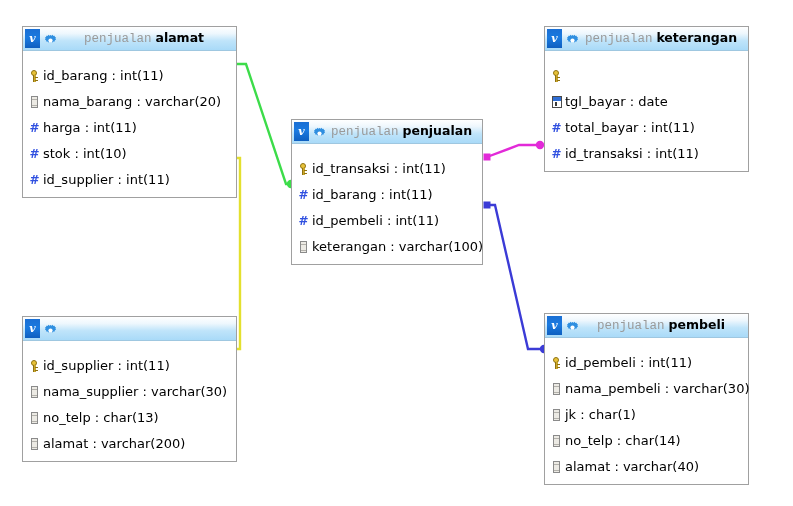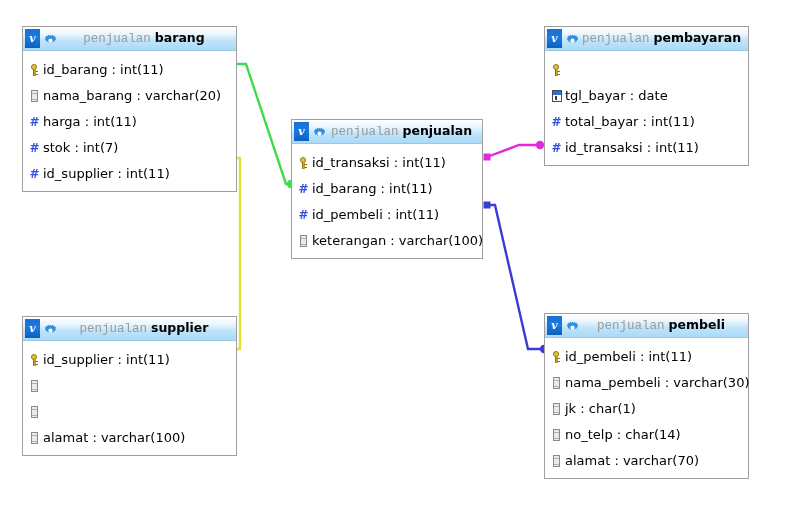--- a/index.html
+++ b/index.html
@@ -90,21 +90,21 @@
   .gear-ic {
     flex: 0 0 13px;
     width: 13px;
     height: 13px;
     margin-right: 3px;
     position: relative;
   }
 
   
   .fields {
-    padding: 6px 0 4px 0;
+    padding: 12px 0 4px 0;
   }
   .field {
     display: flex;
     align-items: center;
     height: 26px;
     padding-left: 5px;
     box-sizing: border-box;
   }
   .f-icon {
     flex: 0 0 13px;
@@ -220,21 +220,21 @@
       <circle cx="544" cy="349" r="4.2" fill="#3b3bd6"></circle>
     </svg>
 
 <div class="entity" style="left: 22px; top: 26px; width: 215px;">
       <div class="entity-header">
         <span class="badge-v">v</span>
         <span class="gear-ic"><svg width="13" height="13" viewBox="0 0 13 13">
             <path fill="#2f8fe0" d="M6.5 1.1l1.15.62.95-.9.85 1.17 1.27-.2.15 1.28 1.18.5-.62 1.13.62 1.13-1.18.5-.15 1.28-1.27-.2-.85 1.17-.95-.9-1.15.62-1.15-.62-.95.9-.85-1.17-1.27.2-.15-1.28-1.18-.5.62-1.13-.62-1.13 1.18-.5.15-1.28 1.27.2.85-1.17.95.9z"></path>
             <circle cx="6.5" cy="6.5" r="2.1" fill="#ffffff"></circle>
           </svg></span>
-        <div class="hdr-title"><span class="hdr-schema">penjualan</span> <span class="hdr-name">barang</span></div>
+        <div class="hdr-title"><span class="hdr-schema">penjualan</span> <span class="hdr-name">alamat</span></div>
       </div>
       <div class="fields">
         <div class="field">
           <span class="f-icon ic-key">
             <i class="k-bow"></i>
             <i class="k-stem"></i>
             <i class="k-t1"></i>
             <i class="k-t2"></i>
           </span>
           <span class="f-text">id_barang : int(11)</span>
@@ -246,36 +246,36 @@
             <i class="c-l2"></i>
           </span>
           <span class="f-text">nama_barang : varchar(20)</span>
         </div>
         <div class="field">
           <span class="f-icon ic-hash">#</span>
           <span class="f-text">harga : int(11)</span>
         </div>
         <div class="field">
           <span class="f-icon ic-hash">#</span>
-          <span class="f-text">stok : int(7)</span>
+          <span class="f-text">stok : int(10)</span>
         </div>
         <div class="field">
           <span class="f-icon ic-hash">#</span>
           <span class="f-text">id_supplier : int(11)</span>
         </div>
       </div>
     </div>
     <div class="entity" style="left: 544px; top: 26px; width: 205px;">
       <div class="entity-header">
         <span class="badge-v">v</span>
         <span class="gear-ic"><svg width="13" height="13" viewBox="0 0 13 13">
             <path fill="#2f8fe0" d="M6.5 1.1l1.15.62.95-.9.85 1.17 1.27-.2.15 1.28 1.18.5-.62 1.13.62 1.13-1.18.5-.15 1.28-1.27-.2-.85 1.17-.95-.9-1.15.62-1.15-.62-.95.9-.85-1.17-1.27.2-.15-1.28-1.18-.5.62-1.13-.62-1.13 1.18-.5.15-1.28 1.27.2.85-1.17.95.9z"></path>
             <circle cx="6.5" cy="6.5" r="2.1" fill="#ffffff"></circle>
           </svg></span>
-        <div class="hdr-title"><span class="hdr-schema">penjualan</span> <span class="hdr-name">pembayaran</span></div>
+        <div class="hdr-title"><span class="hdr-schema">penjualan</span> <span class="hdr-name">keterangan</span></div>
       </div>
       <div class="fields">
         <div class="field">
           <span class="f-icon ic-key">
             <i class="k-bow"></i>
             <i class="k-stem"></i>
             <i class="k-t1"></i>
             <i class="k-t2"></i>
           </span>
         </div>
@@ -334,53 +334,54 @@
         </div>
       </div>
     </div>
     <div class="entity" style="left: 22px; top: 316px; width: 215px;">
       <div class="entity-header">
         <span class="badge-v">v</span>
         <span class="gear-ic"><svg width="13" height="13" viewBox="0 0 13 13">
             <path fill="#2f8fe0" d="M6.5 1.1l1.15.62.95-.9.85 1.17 1.27-.2.15 1.28 1.18.5-.62 1.13.62 1.13-1.18.5-.15 1.28-1.27-.2-.85 1.17-.95-.9-1.15.62-1.15-.62-.95.9-.85-1.17-1.27.2-.15-1.28-1.18-.5.62-1.13-.62-1.13 1.18-.5.15-1.28 1.27.2.85-1.17.95.9z"></path>
             <circle cx="6.5" cy="6.5" r="2.1" fill="#ffffff"></circle>
           </svg></span>
-        <div class="hdr-title"><span class="hdr-schema">penjualan</span> <span class="hdr-name">supplier</span></div>
       </div>
       <div class="fields">
         <div class="field">
           <span class="f-icon ic-key">
             <i class="k-bow"></i>
             <i class="k-stem"></i>
             <i class="k-t1"></i>
             <i class="k-t2"></i>
           </span>
           <span class="f-text">id_supplier : int(11)</span>
         </div>
         <div class="field">
           <span class="f-icon ic-col">
             <i class="c-body"></i>
             <i class="c-l1"></i>
             <i class="c-l2"></i>
           </span>
-        </div>
-        <div class="field">
-          <span class="f-icon ic-col">
-            <i class="c-body"></i>
-            <i class="c-l1"></i>
-            <i class="c-l2"></i>
-          </span>
-        </div>
-        <div class="field">
-          <span class="f-icon ic-col">
-            <i class="c-body"></i>
-            <i class="c-l1"></i>
-            <i class="c-l2"></i>
-          </span>
-          <span class="f-text">alamat : varchar(100)</span>
+          <span class="f-text">nama_supplier : varchar(30)</span>
+        </div>
+        <div class="field">
+          <span class="f-icon ic-col">
+            <i class="c-body"></i>
+            <i class="c-l1"></i>
+            <i class="c-l2"></i>
+          </span>
+          <span class="f-text">no_telp : char(13)</span>
+        </div>
+        <div class="field">
+          <span class="f-icon ic-col">
+            <i class="c-body"></i>
+            <i class="c-l1"></i>
+            <i class="c-l2"></i>
+          </span>
+          <span class="f-text">alamat : varchar(200)</span>
         </div>
       </div>
     </div>
     <div class="entity" style="left: 544px; top: 313px; width: 205px;">
       <div class="entity-header">
         <span class="badge-v">v</span>
         <span class="gear-ic"><svg width="13" height="13" viewBox="0 0 13 13">
             <path fill="#2f8fe0" d="M6.5 1.1l1.15.62.95-.9.85 1.17 1.27-.2.15 1.28 1.18.5-.62 1.13.62 1.13-1.18.5-.15 1.28-1.27-.2-.85 1.17-.95-.9-1.15.62-1.15-.62-.95.9-.85-1.17-1.27.2-.15-1.28-1.18-.5.62-1.13-.62-1.13 1.18-.5.15-1.28 1.27.2.85-1.17.95.9z"></path>
             <circle cx="6.5" cy="6.5" r="2.1" fill="#ffffff"></circle>
           </svg></span>
@@ -419,17 +420,17 @@
             <i class="c-l2"></i>
           </span>
           <span class="f-text">no_telp : char(14)</span>
         </div>
         <div class="field">
           <span class="f-icon ic-col">
             <i class="c-body"></i>
             <i class="c-l1"></i>
             <i class="c-l2"></i>
           </span>
-          <span class="f-text">alamat : varchar(70)</span>
+          <span class="f-text">alamat : varchar(40)</span>
         </div>
       </div>
     </div>
   </div>
 
 </body></html>

